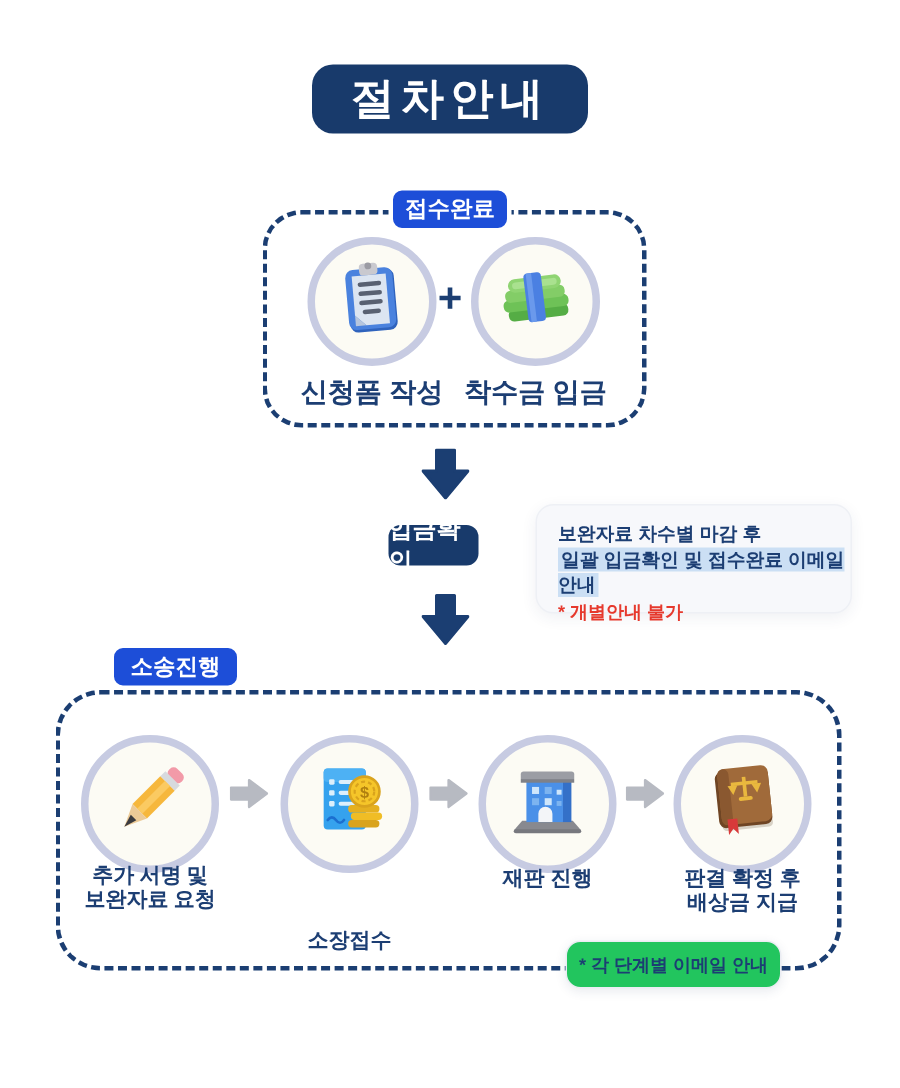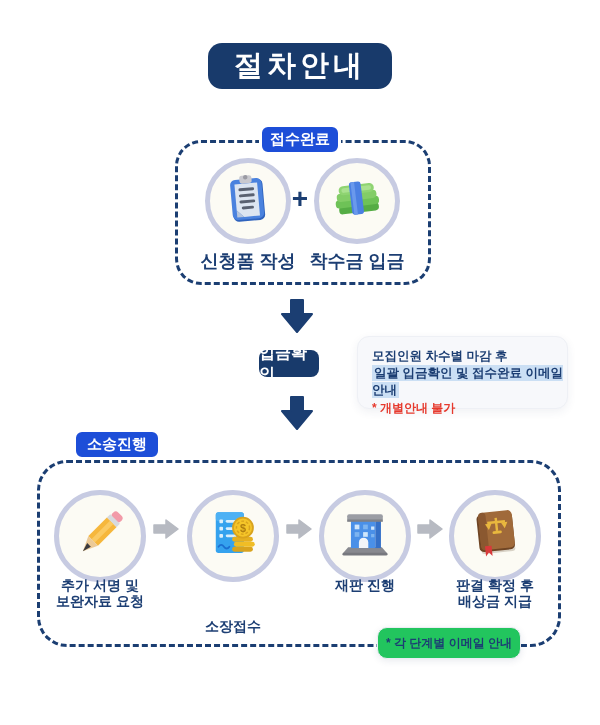--- a/index.html
+++ b/index.html
@@ -38,21 +38,21 @@
   .plus-sign{position:absolute;left:286px;top:183px;width:28px;height:32px;
     color:#1b3e72;font-size:28px;font-weight:bold;text-align:center;line-height:32px;}
 
   
   .item-label{position:absolute;width:120px;top:249px;text-align:center;
     color:#1c3e73;font-weight:bold;font-size:18px;}
   .il1{left:188px;} .il2{left:297px;}
 
   .step-label{position:absolute;width:130px;top:577px;text-align:center;
     color:#1c3e73;font-weight:bold;font-size:14px;line-height:16px;}
-  .sl1{left:35px;} .sl2{left:168px;margin-top:41px;} .sl3{left:300px;} .sl4{left:430px;}
+  .sl1{left:35px;font-family:Liberation Serif, serif;} .sl2{left:168px;margin-top:41px;} .sl3{left:300px;} .sl4{left:430px;}
   .step-label span{display:block;}
 
   
   .down-arrow{position:absolute;width:32px;height:34px;left:281px;}
   .da1{top:299px;} .da2{top:396px;}
   .right-arrow{position:absolute;width:26px;height:22px;top:518px;}
   .ra1{left:153px;} .ra2{left:286px;} .ra3{left:417px;}
 
   
   .note-box{position:absolute;left:357px;top:336px;width:211px;height:73px;
@@ -121,21 +121,21 @@
 
   <span class="down-arrow da1">
     <svg width="32" height="34" viewBox="0 0 32 34">
       <path d="M10 1 h12 v14 h9 L16 33 L1 15 h9 Z" fill="#1b3e72" stroke="#1b3e72" stroke-width="2" stroke-linejoin="round"></path>
     </svg>
   </span>
 
   <div class="pill-deposit">입금확인</div>
 
   <div class="note-box">
-    <div class="note-line">모집인원 차수별 마감 후</div>
+    <div class="note-line">보완자료 차수별 마감 후</div>
     <div class="note-line">
       <span class="note-highlight">일괄 입금확인 및 접수완료 이메일안내</span>
     </div>
     <div class="note-warn">* 개별안내 불가</div>
   </div>
 
   <span class="down-arrow da2">
     <svg width="32" height="34" viewBox="0 0 32 34">
       <path d="M10 1 h12 v14 h9 L16 33 L1 15 h9 Z" fill="#1b3e72" stroke="#1b3e72" stroke-width="2" stroke-linejoin="round"></path>
     </svg>

